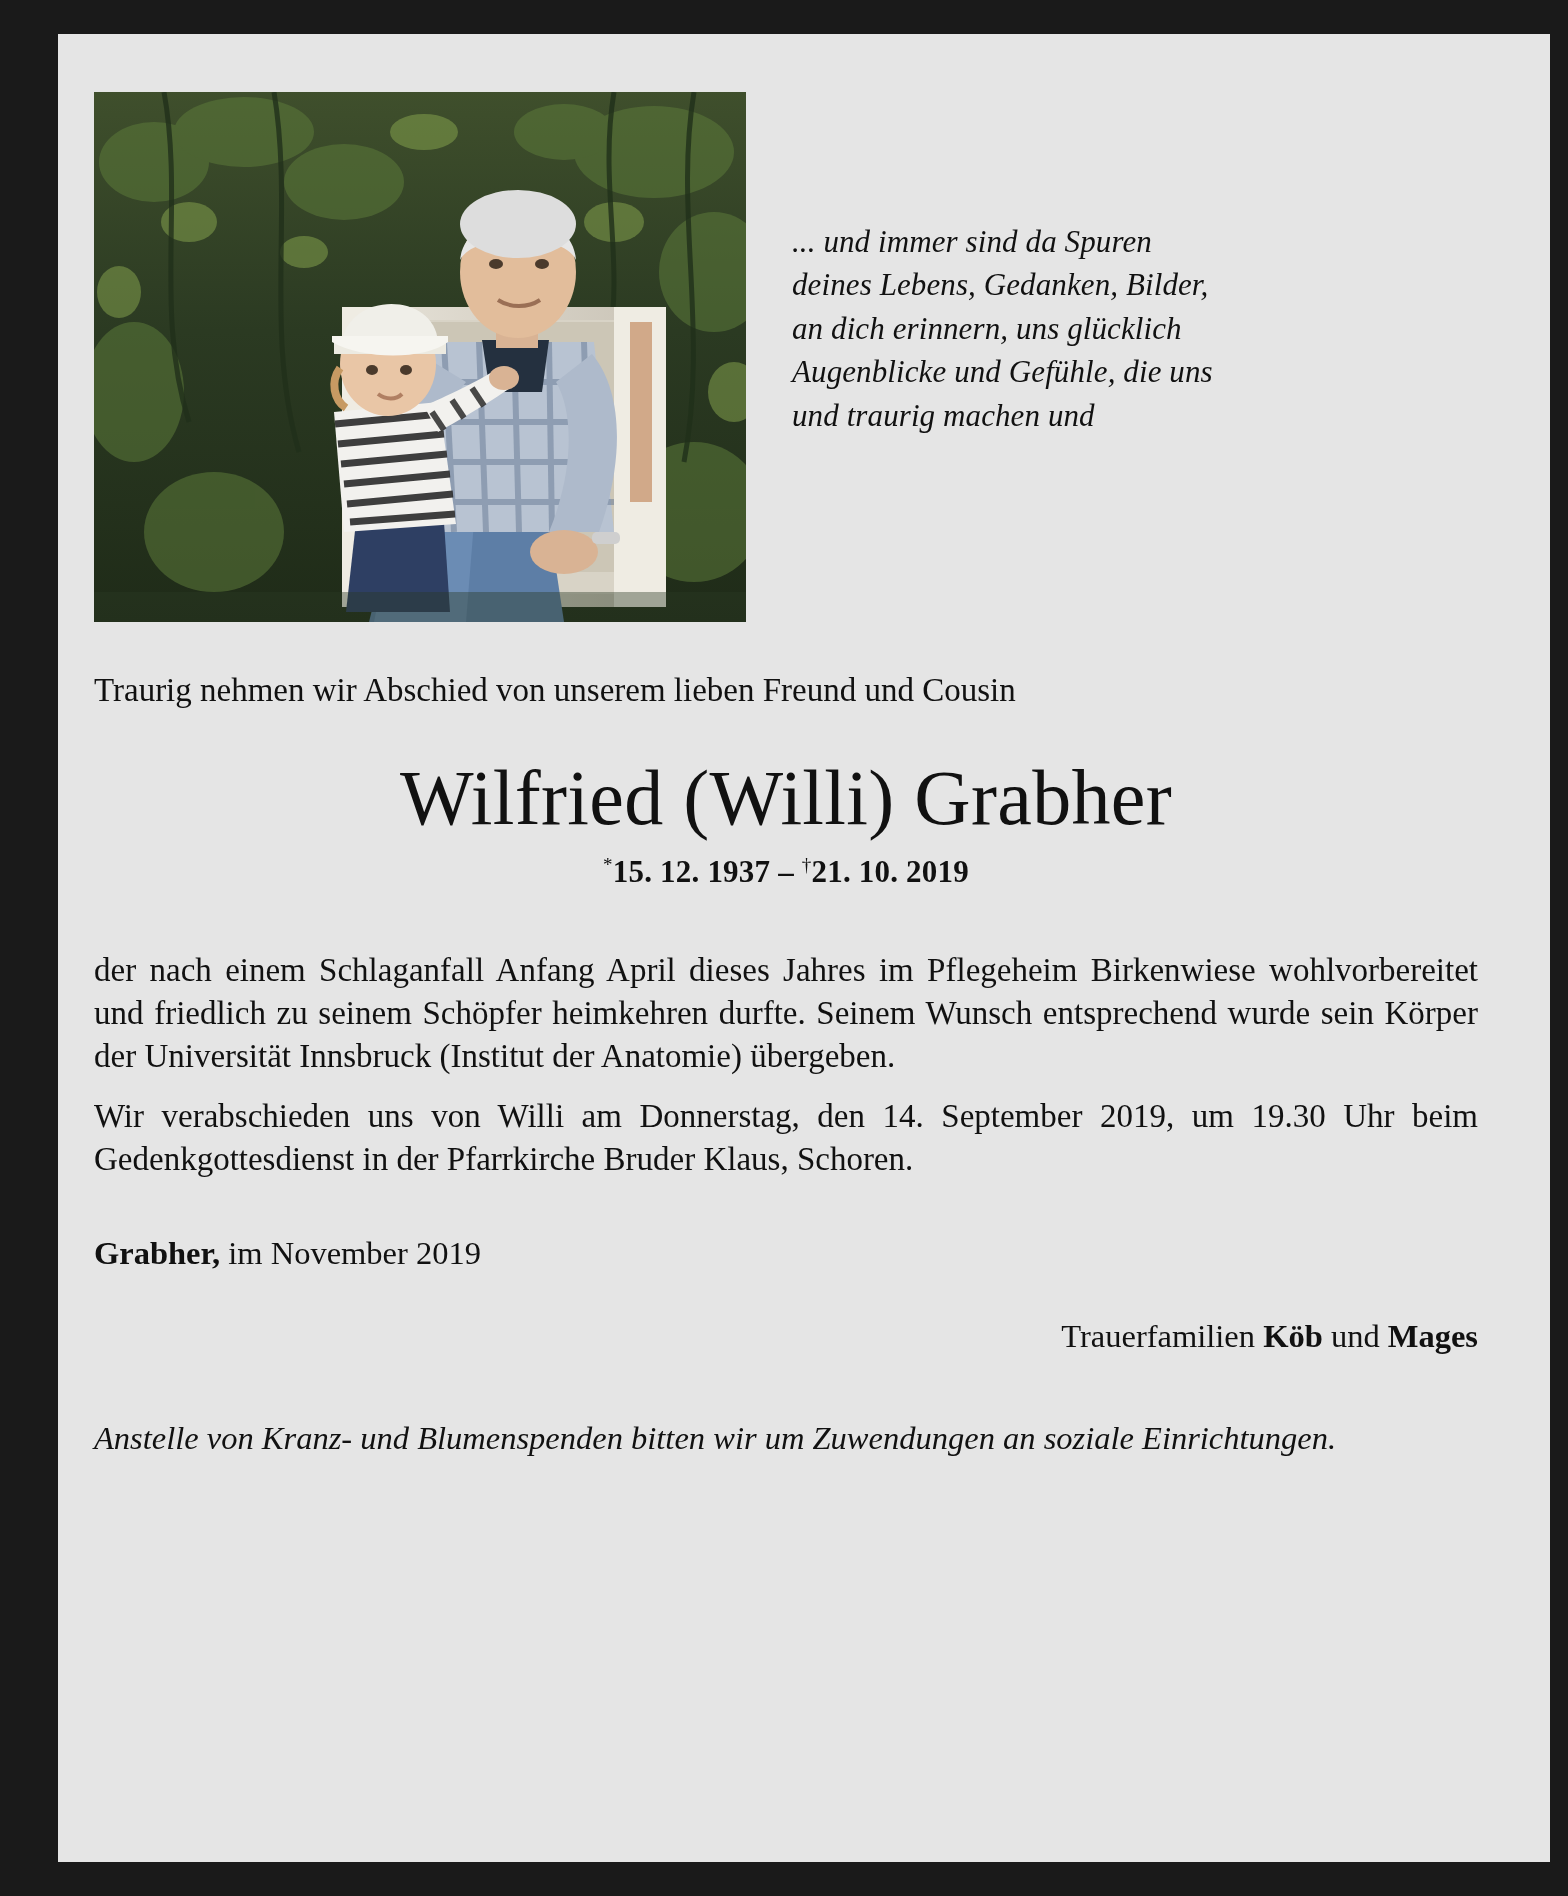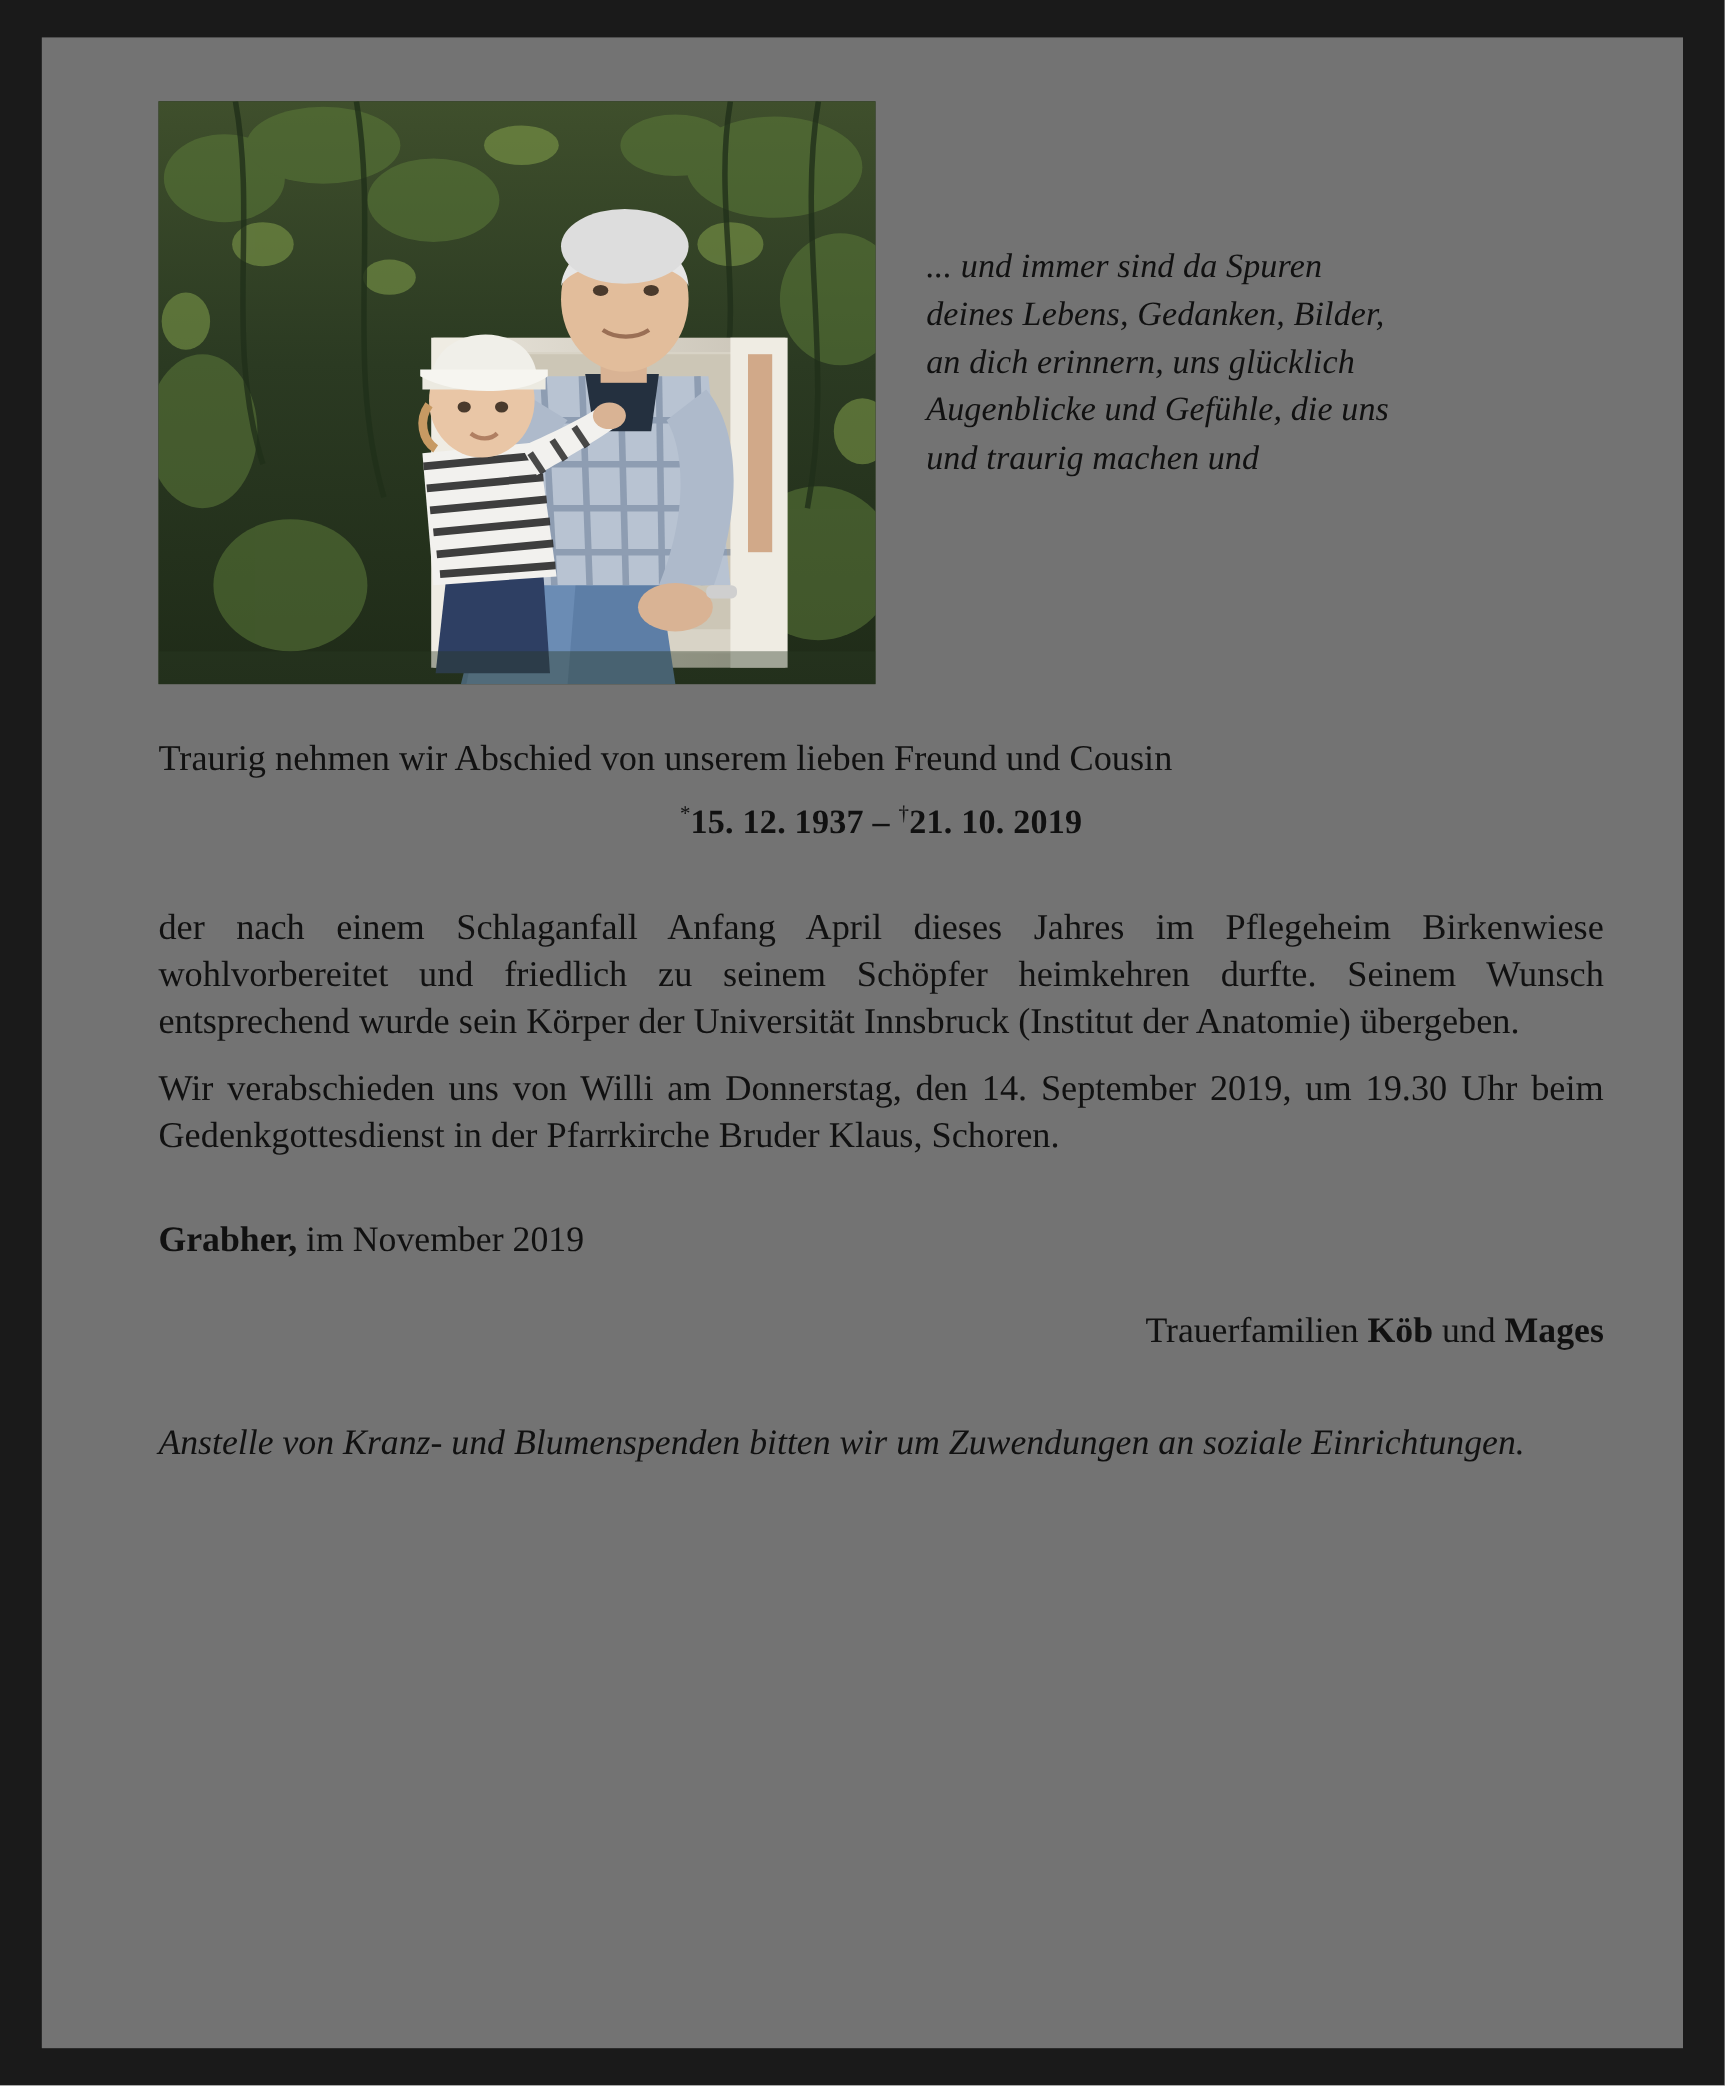--- a/index.html
+++ b/index.html
@@ -19,23 +19,24 @@
     width: 1568px;
     height: 1896px;
     background: #1a1a1a;
     box-sizing: border-box;
     padding: 34px 38px;
   }
   .card {
     position: relative;
     width: 100%;
     height: 100%;
-    background: #737373;
+    background: #e5e5e5;
     box-sizing: border-box;
-    padding: 58px 72px 40px 106px;
+    padding: 58px 72px 40px 36px;
+    margin-left: 20px;
   }
   
   .top {
     display: flex;
     align-items: flex-start;
     gap: 46px;
   }
   .photo {
     width: 652px;
     height: 530px;
@@ -253,20 +254,21 @@
         <div>... und immer sind da Spuren</div>
         <div>deines Lebens, Gedanken, Bilder,</div>
         <div>an dich erinnern, uns glücklich</div>
         <div>Augenblicke und Gefühle, die uns</div>
         <div>und traurig machen und</div>
       </div>
     </div>
 
     <div class="intro">Traurig nehmen wir Abschied von unserem lieben Freund und Cousin</div>
 
+    <div class="name">Wilfried (Willi) Grabher</div>
 
     <div class="dates">
       <sup>*</sup><span>15. 12. 1937</span>
       <span>–</span>
       <sup>†</sup><span>21. 10. 2019</span>
     </div>
 
     <div class="body-par p1">der nach einem Schlaganfall Anfang April dieses Jahres im Pflegeheim Birkenwiese wohlvorbereitet und friedlich zu seinem Schöpfer heimkehren durfte. Seinem Wunsch entsprechend wurde sein Körper der Universität Innsbruck (Institut der Anatomie) übergeben.</div>
     <div class="body-par p2">Wir verabschieden uns von Willi am Donnerstag, den 14. September 2019, um 19.30 Uhr beim Gedenkgottesdienst in der Pfarrkirche Bruder Klaus, Schoren.</div>
 

